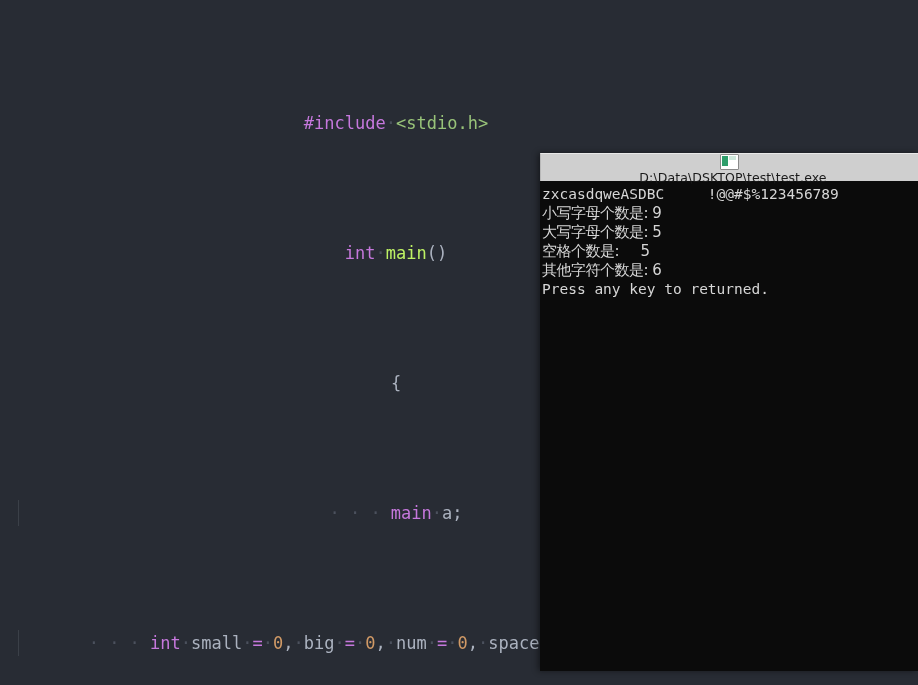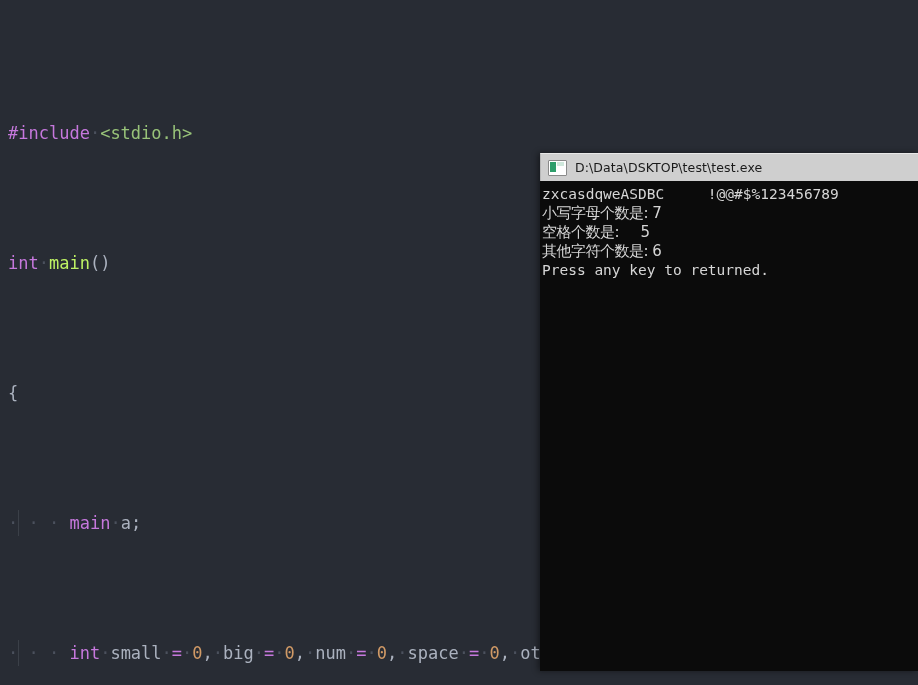--- a/index.html
+++ b/index.html
@@ -21,22 +21,23 @@
     position: absolute;
     left: 0; top: 0;
     width: 784px;
     height: 685px;
     background: #282c34;
     font-family: "DejaVu Sans Mono", monospace;
     font-size: 17px;
     line-height: 26px;
     color: #abb2bf;
     white-space: pre;
-    padding-top: 16px;
+    padding-top: 6px;
     box-sizing: border-box;
+    text-align: center;
   }
   .ln {
     position: relative;
     height: 26px;
     white-space: pre;
     padding-left: 8px;
   }
 
   
   .kw   { color: #c678dd; }            
@@ -69,20 +70,21 @@
   }
   #console-titlebar {
     height: 28px;
     background: #cfcfcf;
     border-top: 1px solid #e8e8e8;
     border-left: 1px solid #b8b8b8;
     display: flex;
     align-items: center;
     padding-left: 7px;
     box-sizing: border-box;
+    flex-direction: column;
   }
   #console-icon {
     width: 17px;
     height: 14px;
     background: #ffffff;
     border: 1px solid #8a8a8a;
     margin-right: 8px;
     position: relative;
     flex: 0 0 auto;
     border-radius: 1px;
@@ -218,21 +220,22 @@
 
   <div id="console-window">
 
     <div id="console-titlebar">
       <div id="console-icon"></div>
       <div id="console-title">D:\Data\DSKTOP\test\test.exe</div>
     </div>
 
     <div id="console-body">
       <div class="cline">zxcasdqweASDBC     !@@#$%123456789</div>
-      <div class="cline cjk">小写字母个数是: 7</div>
+      <div class="cline cjk">小写字母个数是: 9</div>
+      <div class="cline cjk">大写字母个数是: 5</div>
       <div class="cline cjk">空格个数是:     5</div>
       <div class="cline cjk">其他字符个数是: 6</div>
       <div class="cline">Press any key to returned.</div>
     </div>
 
   </div>
 
 </div>
 
 </body></html>

